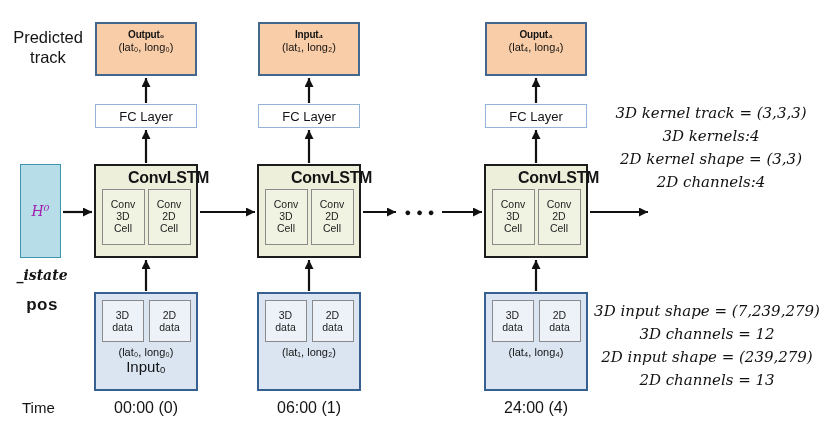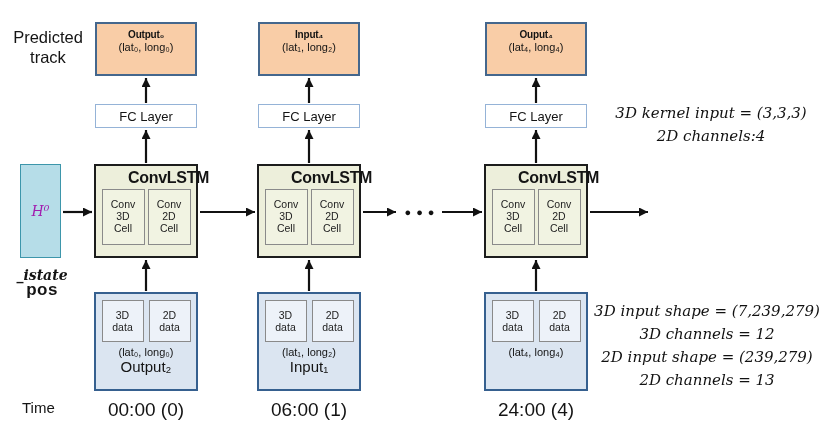--- a/index.html
+++ b/index.html
@@ -35,30 +35,30 @@
         white-space:pre-line; display:flex; align-items:center; justify-content:center;}
   .input{top:292px; width:104px; height:99px; background:var(--input-fill);
          border:2px solid var(--input-border); text-align:center;}
   .datas{display:flex; justify-content:center; gap:5px; margin-top:6px;}
   .data{width:42px; height:42px; background:var(--data-fill); border:1.5px solid var(--data-border);
         box-sizing:border-box; font-size:10.5px; line-height:1.15; color:#222; white-space:pre-line;
         display:flex; align-items:center; justify-content:center;}
   .input-caption{font-size:11px; margin-top:4px;}
   .input-title{font-size:15px; margin-top:0;}
   .time-label{position:absolute; top:399px; left:50%; transform:translateX(-50%);
-              font-size:19px; white-space:nowrap;}
+              font-size:16px; white-space:nowrap;}
   .predicted{position:absolute; left:2px; top:27px; width:92px; text-align:center;
              font-size:16.5px; line-height:20px;}
   .h0-block{position:absolute; left:20px; top:164px; width:41px; height:94px; box-sizing:border-box;
             background:var(--state-fill); border:1.5px solid var(--state-border);
             display:flex; align-items:center; justify-content:center; color:#a21caf;
             font-family:"DejaVu Serif","Liberation Serif",serif; font-style:italic; font-size:14px;}
   .istate{position:absolute; left:0; top:267px; width:84px; text-align:center;
           font-family:"DejaVu Serif","Liberation Serif",serif; font-style:italic; font-weight:bold; font-size:14px;}
-  .pos{position:absolute; left:0; top:280px; width:84px; text-align:center;
+  .pos{position:absolute; left:0; top:295px; width:84px; text-align:center;
        font-weight:800; font-size:17px; letter-spacing:0.5px;}
   .time-axis{position:absolute; left:22px; top:399px; font-size:15px;}
   .dots{position:absolute; left:396px; top:204px; width:48px; text-align:center;
         font-size:11px; line-height:16px; letter-spacing:1px; color:#111;}
   .ann{position:absolute; text-align:center; font-family:"DejaVu Serif","Liberation Serif",serif;
        font-style:italic; font-size:15px; line-height:23px; color:#111; white-space:nowrap;}
   #ann-kernel{left:598px; top:102px; width:226px;}
   #ann-input{left:590px; top:300px; width:234px;}
   #arrows{position:absolute; left:0; top:0; width:824px; height:448px; pointer-events:none;}
   #arrows line{stroke:var(--arrow); stroke-width:2.2;}
@@ -123,21 +123,21 @@
       </div>
     </div>
     <div class="box input">
       <div class="datas">
         <div class="data">3D
 data</div>
         <div class="data">2D
 data</div>
       </div>
       <div class="input-caption">(lat₀, long₀)</div>
-      <div class="input-title">Output₂</div>
+      <div class="input-title">Input₀</div>
     </div>
     <div class="time-label">00:00 (0)</div>
   </div>
 
   <div class="col" style="left:257px">
     <div class="box output">
       <div class="output-title">Input₄</div>
       <div class="output-caption">(lat₁, long₂)</div>
     </div>
     <div class="box fc">
@@ -155,21 +155,20 @@
       </div>
     </div>
     <div class="box input">
       <div class="datas">
         <div class="data">3D
 data</div>
         <div class="data">2D
 data</div>
       </div>
       <div class="input-caption">(lat₁, long₂)</div>
-      <div class="input-title">Input₁</div>
     </div>
     <div class="time-label">06:00 (1)</div>
   </div>
 
   <div class="col" style="left:484px">
     <div class="box output">
       <div class="output-title">Ouput₄</div>
       <div class="output-caption">(lat₄, long₄)</div>
     </div>
     <div class="box fc">
@@ -192,21 +191,23 @@
 data</div>
         <div class="data">2D
 data</div>
       </div>
       <div class="input-caption">(lat₄, long₄)</div>
     </div>
     <div class="time-label">24:00 (4)</div>
   </div>
 
   <div class="ann" id="ann-kernel">
-    <div>3D kernel input = (3,3,3)</div>
+    <div>3D kernel track = (3,3,3)</div>
+    <div>3D kernels:4</div>
+    <div>2D kernel shape = (3,3)</div>
     <div>2D  channels:4</div>
   </div>
 
   <div class="ann" id="ann-input">
     <div>3D input shape = (7,239,279)</div>
     <div>3D channels = 12</div>
     <div>2D input shape = (239,279)</div>
     <div>2D channels = 13</div>
   </div>
 

